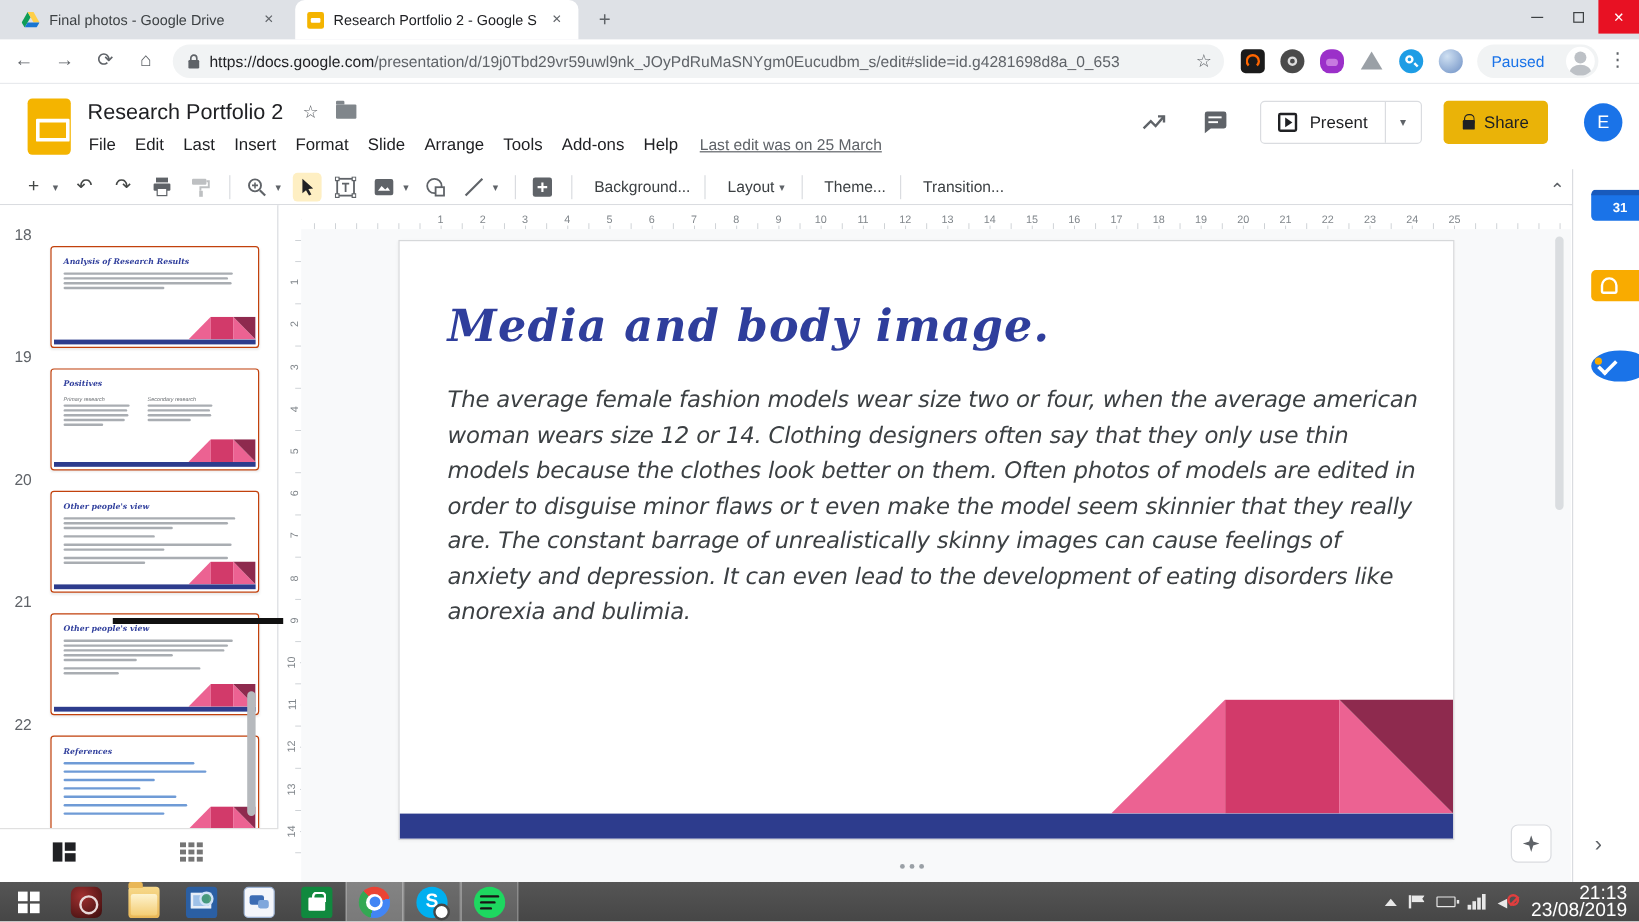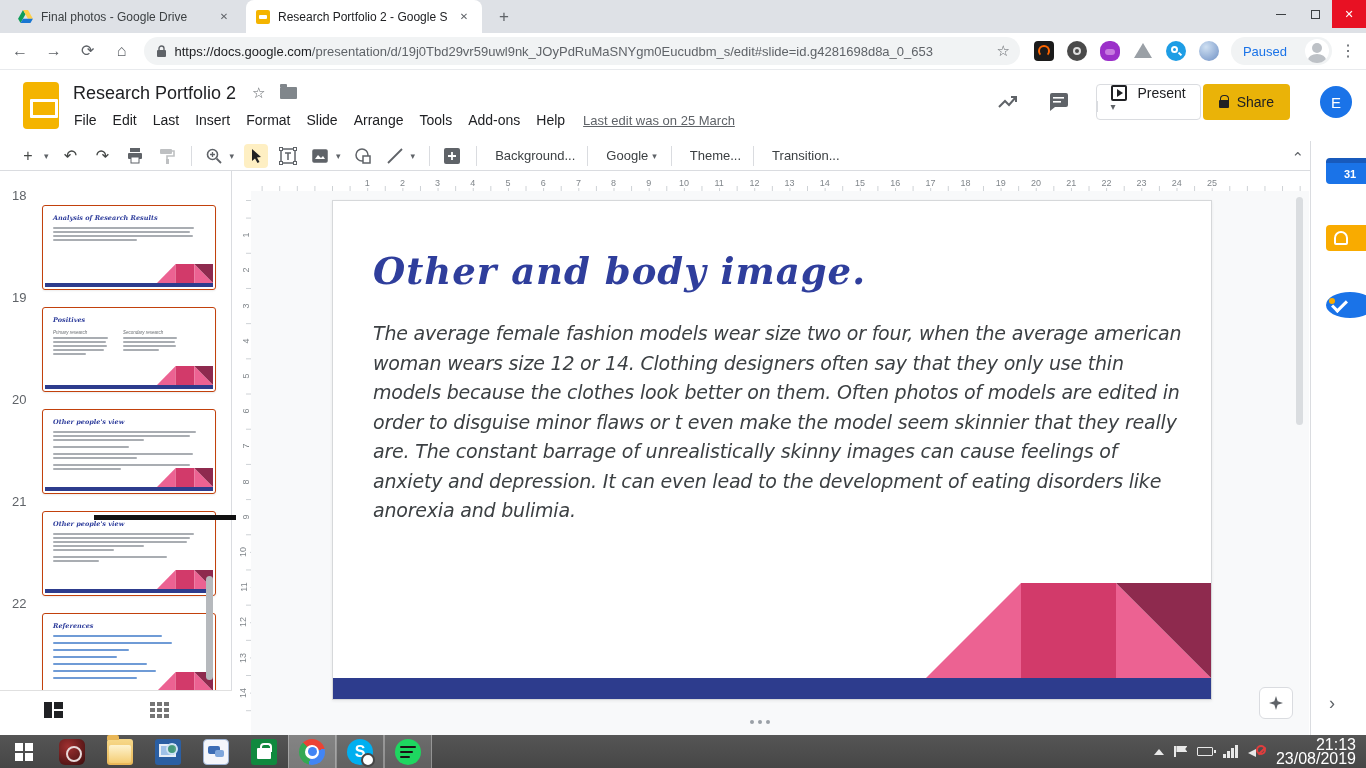--- a/index.html
+++ b/index.html
@@ -47,21 +47,21 @@
   #slides-logo::after { content:""; position:absolute; left:7px; top:17px; width:22px; height:13px; border:3px solid #fff; border-radius:1px; }
   #doc-title { position:absolute; left:73px; top:13px; font-size:18px; color:#202124; }
   #title-star { position:absolute; left:252px; top:14px; color:#5f6368; font-size:15px; }
   #title-folder { position:absolute; left:280px; top:17px; width:17px; height:12px; background:#80868b; border-radius:1px; }
   #title-folder::before { content:""; position:absolute; left:0; top:-3px; width:7px; height:3px; background:#80868b; border-radius:1px 1px 0 0; }
   #menubar { position:absolute; left:66px; top:38px; display:flex; align-items:center; }
   .menu-item { font-size:14px; color:#202124; padding:4px 8px; }
   #last-edit { font-size:13px; color:#5f6368; text-decoration:underline; margin-left:10px; }
   #hdr-right { position:absolute; right:14px; top:14px; display:flex; align-items:center; }
   .hdr-ic { width:24px; height:24px; margin-right:26px; }
-  #present-btn { height:36px; border:1px solid #dadce0; border-radius:4px; display:flex; align-items:center; background:#fff; margin-right:2px;flex-direction:column; }
+  #present-btn { height:36px; border:1px solid #dadce0; border-radius:4px; display:flex; align-items:center; background:#fff; margin-right:18px; }
   #present-main { display:flex; align-items:center; gap:10px; padding:0 14px; font-size:14px; color:#202124; }
   .present-ic { width:16px; height:16px; border:2px solid #202124; border-radius:2px; position:relative; }
   .present-ic::after { content:""; position:absolute; left:4px; top:2px; border-left:6px solid #202124; border-top:4px solid transparent; border-bottom:4px solid transparent; }
   #present-drop { width:30px; align-self:stretch; border-left:1px solid #dadce0; display:flex; align-items:center; justify-content:center; color:#5f6368; font-size:10px; }
   #share-btn { height:36px; background:#eab308; border-radius:4px; display:flex; align-items:center; gap:8px; padding:0 16px; font-size:14px; color:#202124; margin-right:30px; }
   .lock-ic { width:10px; height:8px; background:#202124; border-radius:1px; position:relative; margin-top:4px; }
   .lock-ic::before { content:""; position:absolute; left:1.5px; top:-5px; width:7px; height:7px; border:1.5px solid #202124; border-bottom:none; border-radius:4px 4px 0 0; }
   #avatar { width:32px; height:32px; border-radius:50%; background:#1a73e8; color:#fff; font-size:15px; display:flex; align-items:center; justify-content:center; }
 
   
@@ -358,21 +358,21 @@
     <span class="tb-sep"></span>
     <span class="tb-ic">
         <svg class="ic" width="18" height="18" viewBox="0 0 18 18">
           <rect x="1" y="1" width="16" height="16" rx="2" fill="#5f6368"></rect>
           <path d="M9 5v8M5 9h8" stroke="#fff" stroke-width="1.8"></path>
         </svg>
       </span>
     <span class="tb-sep"></span>
     <span class="tb-label">Background...</span>
     <span class="tb-sep"></span>
-    <span class="tb-label">Google</span>
+    <span class="tb-label">Layout</span>
     <span class="tb-caret">▾</span>
     <span class="tb-sep"></span>
     <span class="tb-label">Theme...</span>
     <span class="tb-sep"></span>
     <span class="tb-label">Transition...</span>
     <span id="tb-collapse" style="font-size:15px;">⌃</span>
   </div>
 
   <div id="filmstrip">
       <div class="thumb-num" style="top: 17px;">18</div>
@@ -555,21 +555,21 @@
       <span class="vnum" style="top: 381px;">10</span>
       <span class="vnum" style="top: 416.2px;">11</span>
       <span class="vnum" style="top: 451.4px;">12</span>
       <span class="vnum" style="top: 486.6px;">13</span>
       <span class="vnum" style="top: 521.8px;">14</span>
     </div>
   <div id="ruler-corner"></div>
 
   <div id="canvas">
     <div id="slide">
-      <div id="slide-title">Other and body image.</div>
+      <div id="slide-title">Media and body image.</div>
       <div class="slide-para" id="para1">The average female fashion models wear size two or four, when the average american woman wears size 12 or 14. Clothing designers often say that they only use thin models because the clothes look better on them. Often photos of models are edited in order to disguise minor flaws or t even make the model seem skinnier that they really are. The constant barrage of unrealistically skinny images can cause feelings of anxiety and depression. It can even lead to the development of eating disorders like anorexia and bulimia.</div>
       <svg id="slide-deco" viewBox="0 0 285 95" preserveAspectRatio="none">
         <polygon points="0,95 95,0 95,95" fill="#ec6292"></polygon>
         <rect x="95" y="0" width="95" height="95" fill="#d23a6a"></rect>
         <polygon points="190,0 285,95 190,95" fill="#ec6292"></polygon>
         <polygon points="190,0 285,0 285,95" fill="#8e2a4e"></polygon>
       </svg>
       <div id="slide-bluebar"></div>
     </div>
     <div id="canvas-scrollbar"></div>

